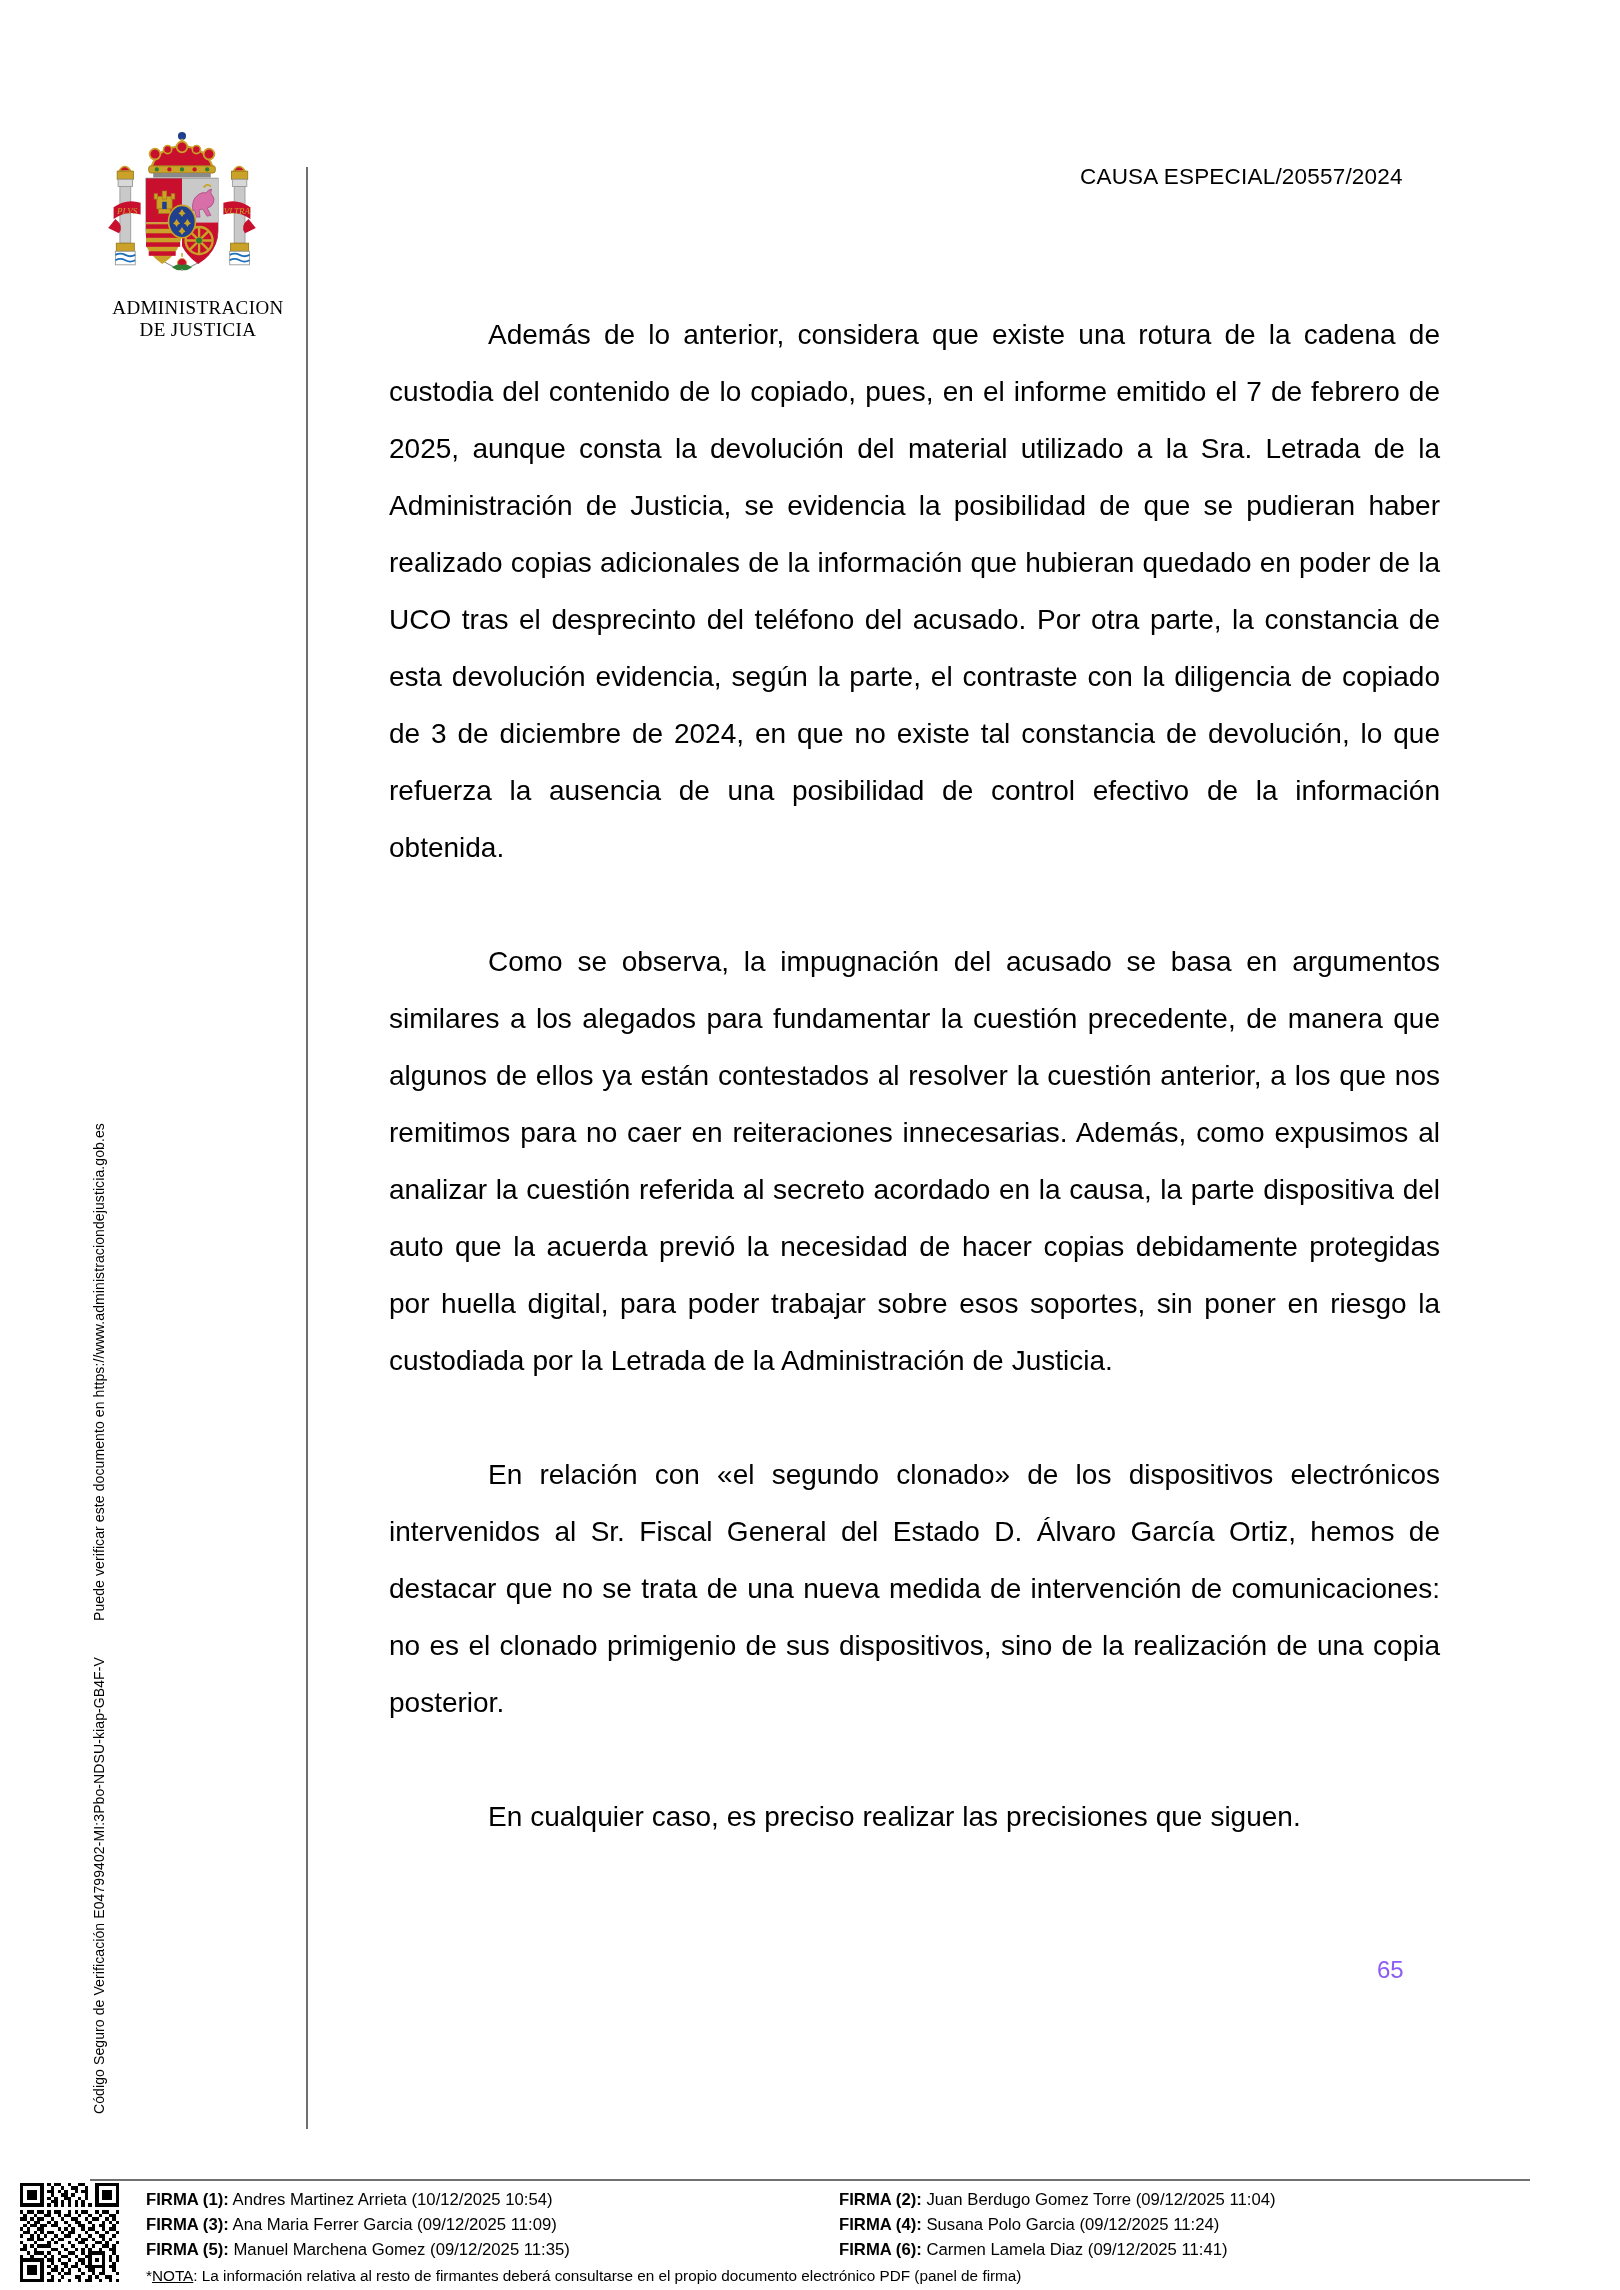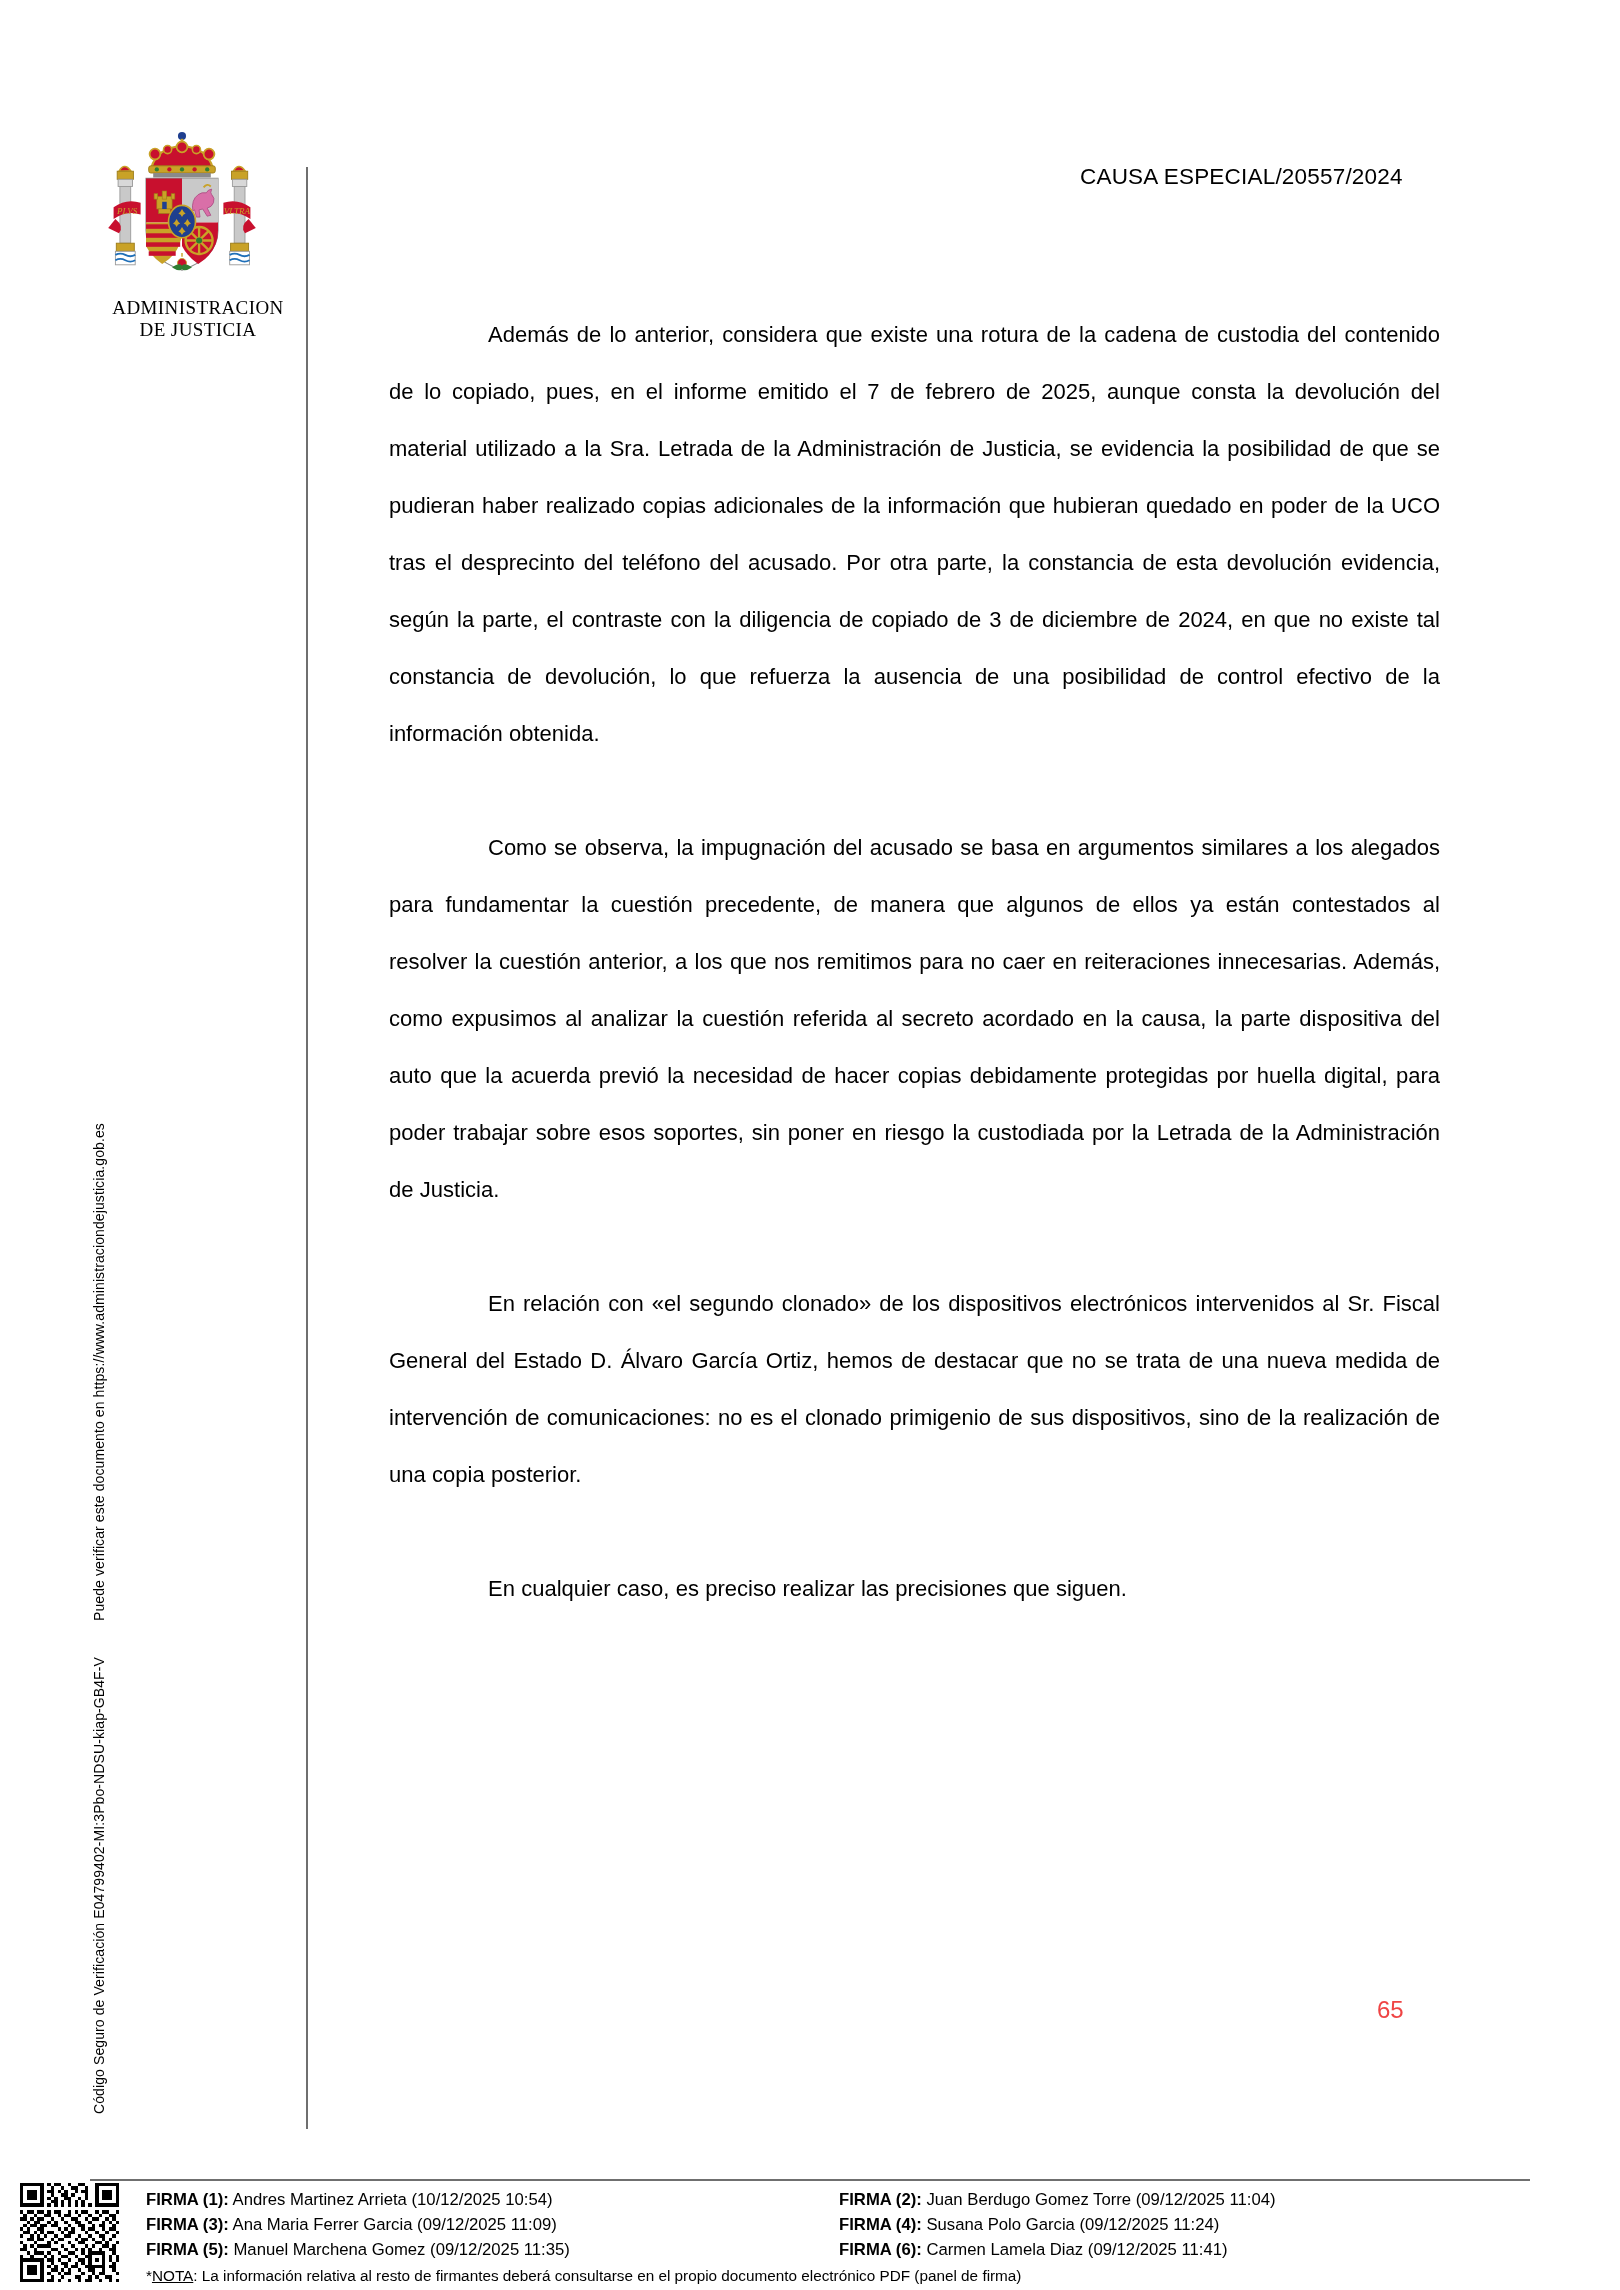--- a/index.html
+++ b/index.html
@@ -89,36 +89,36 @@
   
   .body-col {
     position: absolute;
     left: 389px;
     top: 306px;
     width: 1067px;
   }
   .para {
     text-align: justify;
     text-justify: inter-word;
-    font-size: 22px;
+    font-size: 28px;
     line-height: 57px;
     text-indent: 99px;
     margin: 0 16px 57px 0;
     color: #000;
     word-spacing: 0.2px;
   }
   .para.no-indent { text-indent: 0; }
   .para:last-child { margin-bottom: 0; }
 
   .page-number {
     position: absolute;
     left: 1377px;
-    top: 1996px;
+    top: 1956px;
     font-size: 24px;
-    color: #ef4444;
+    color: #8b5cf6;
   }
 
   
   .footer-rule {
     position: absolute;
     left: 90px;
     top: 2179px;
     width: 1440px;
     height: 1.8px;
     background: #6f6f6f;

